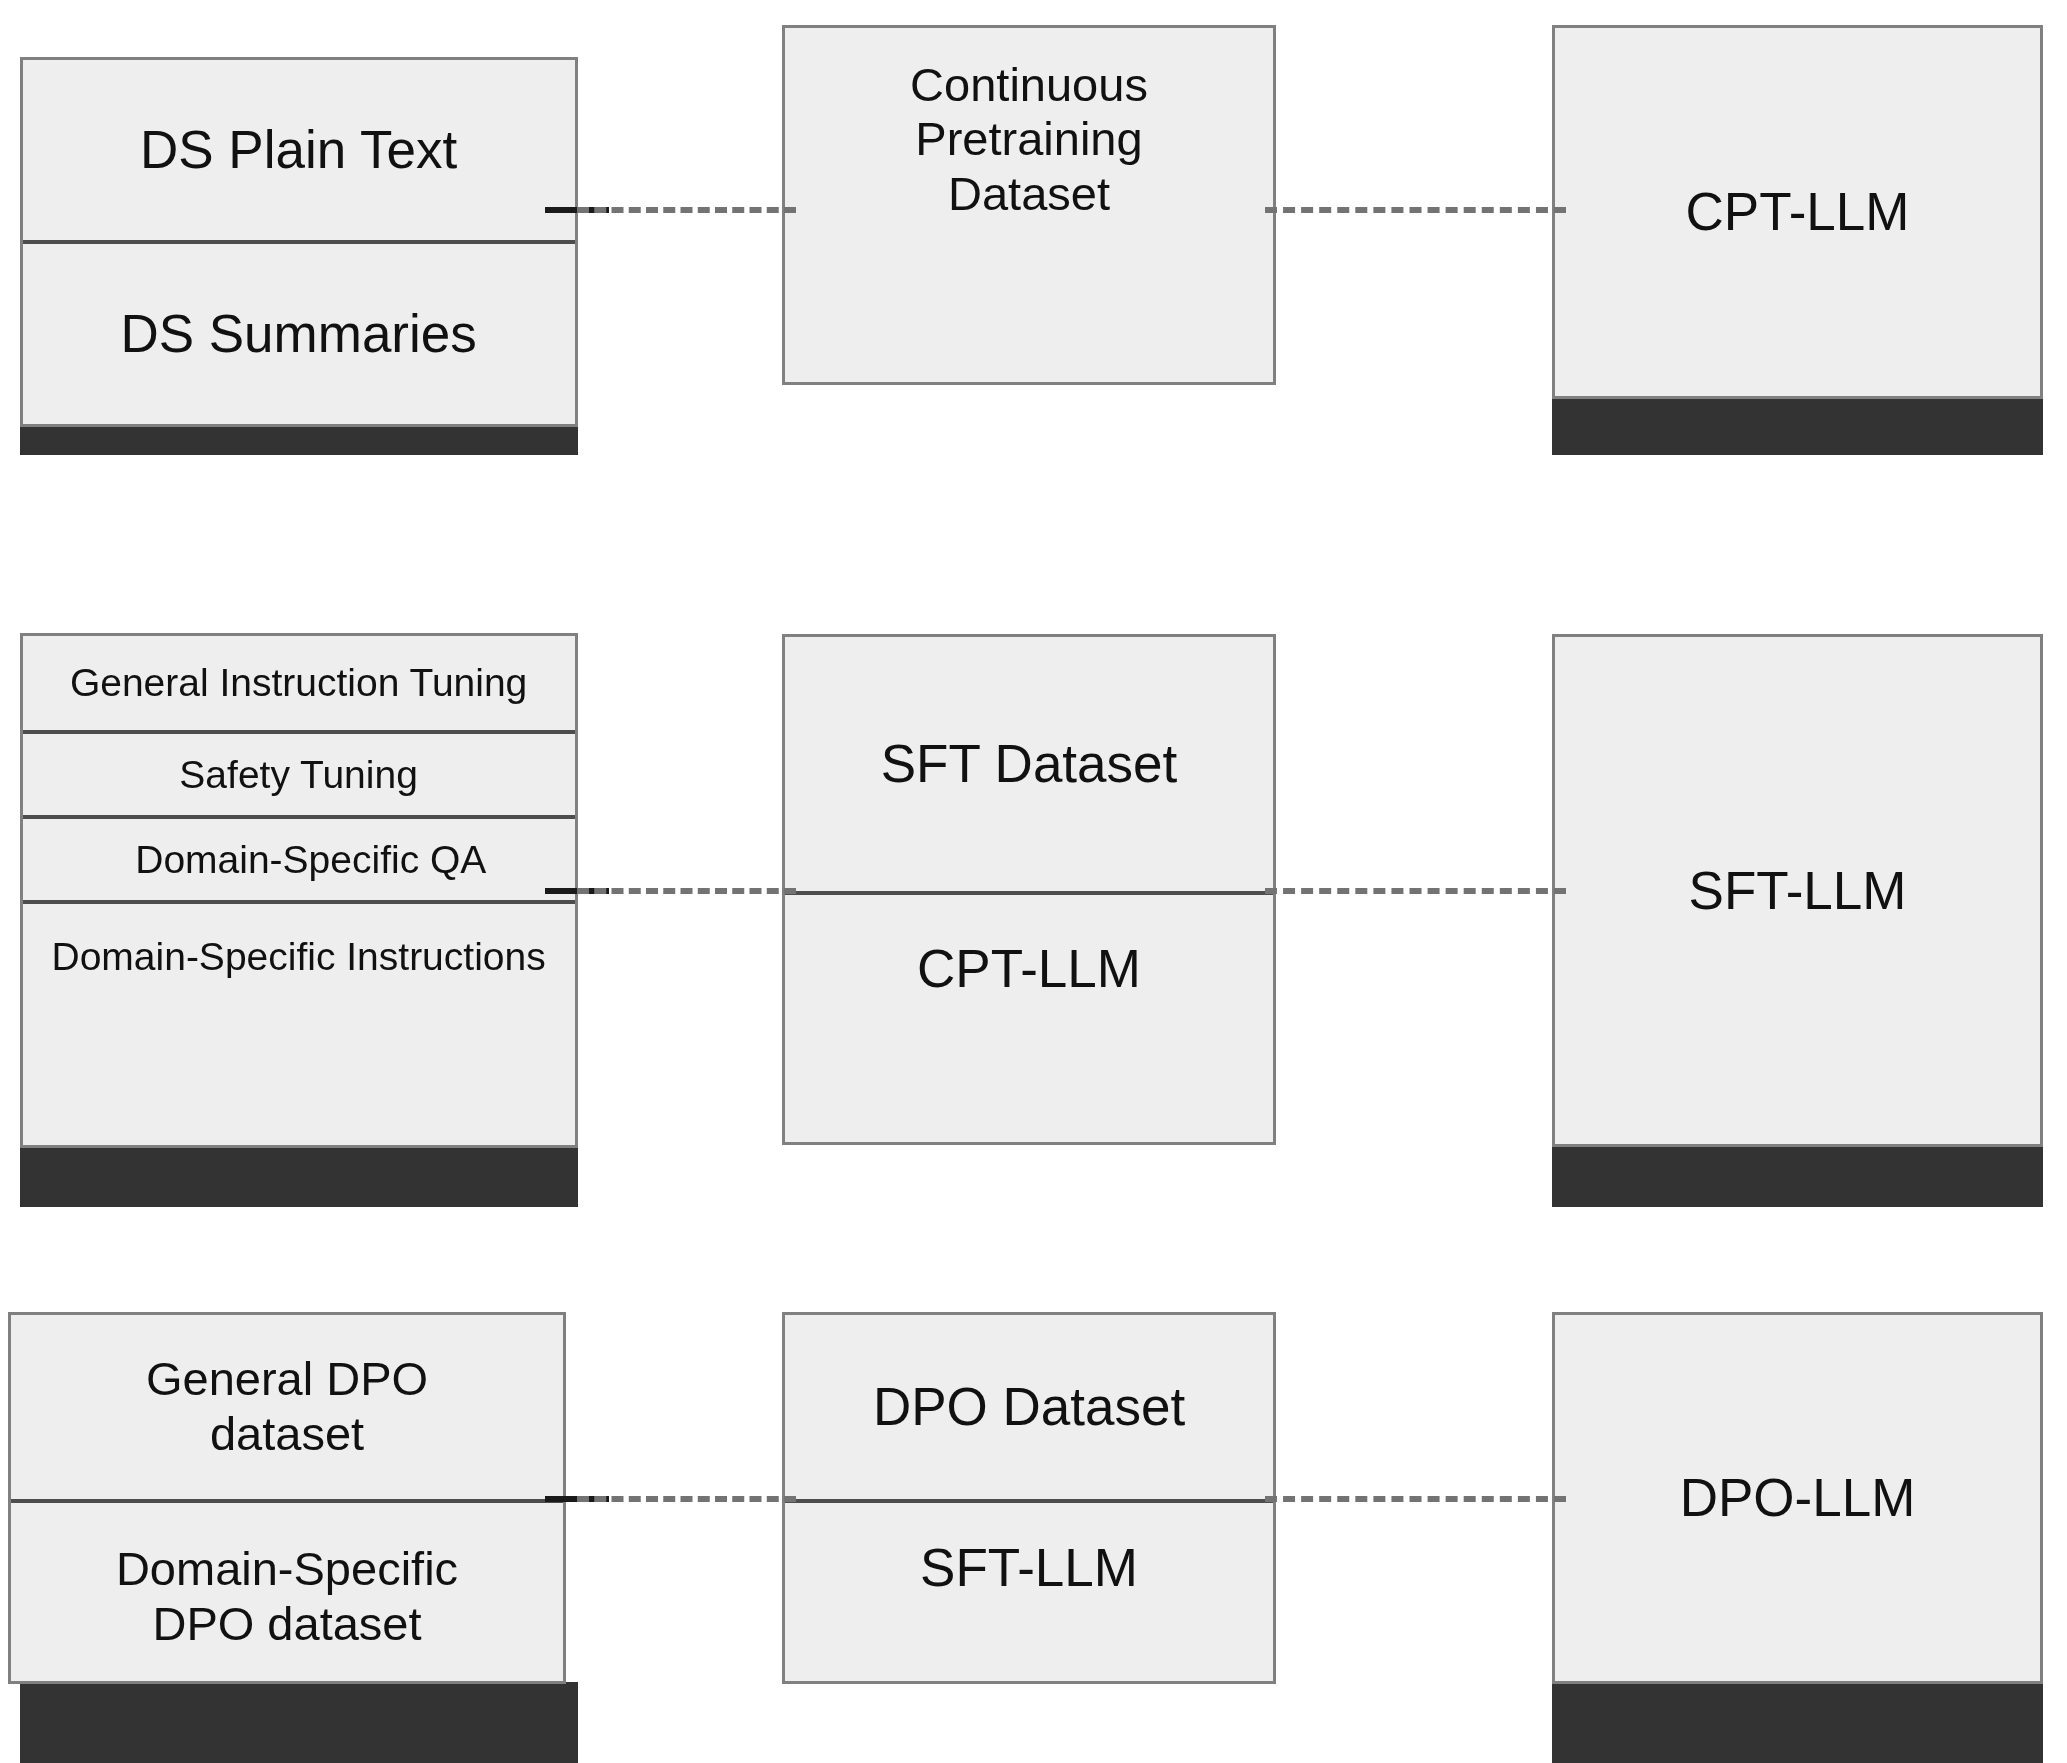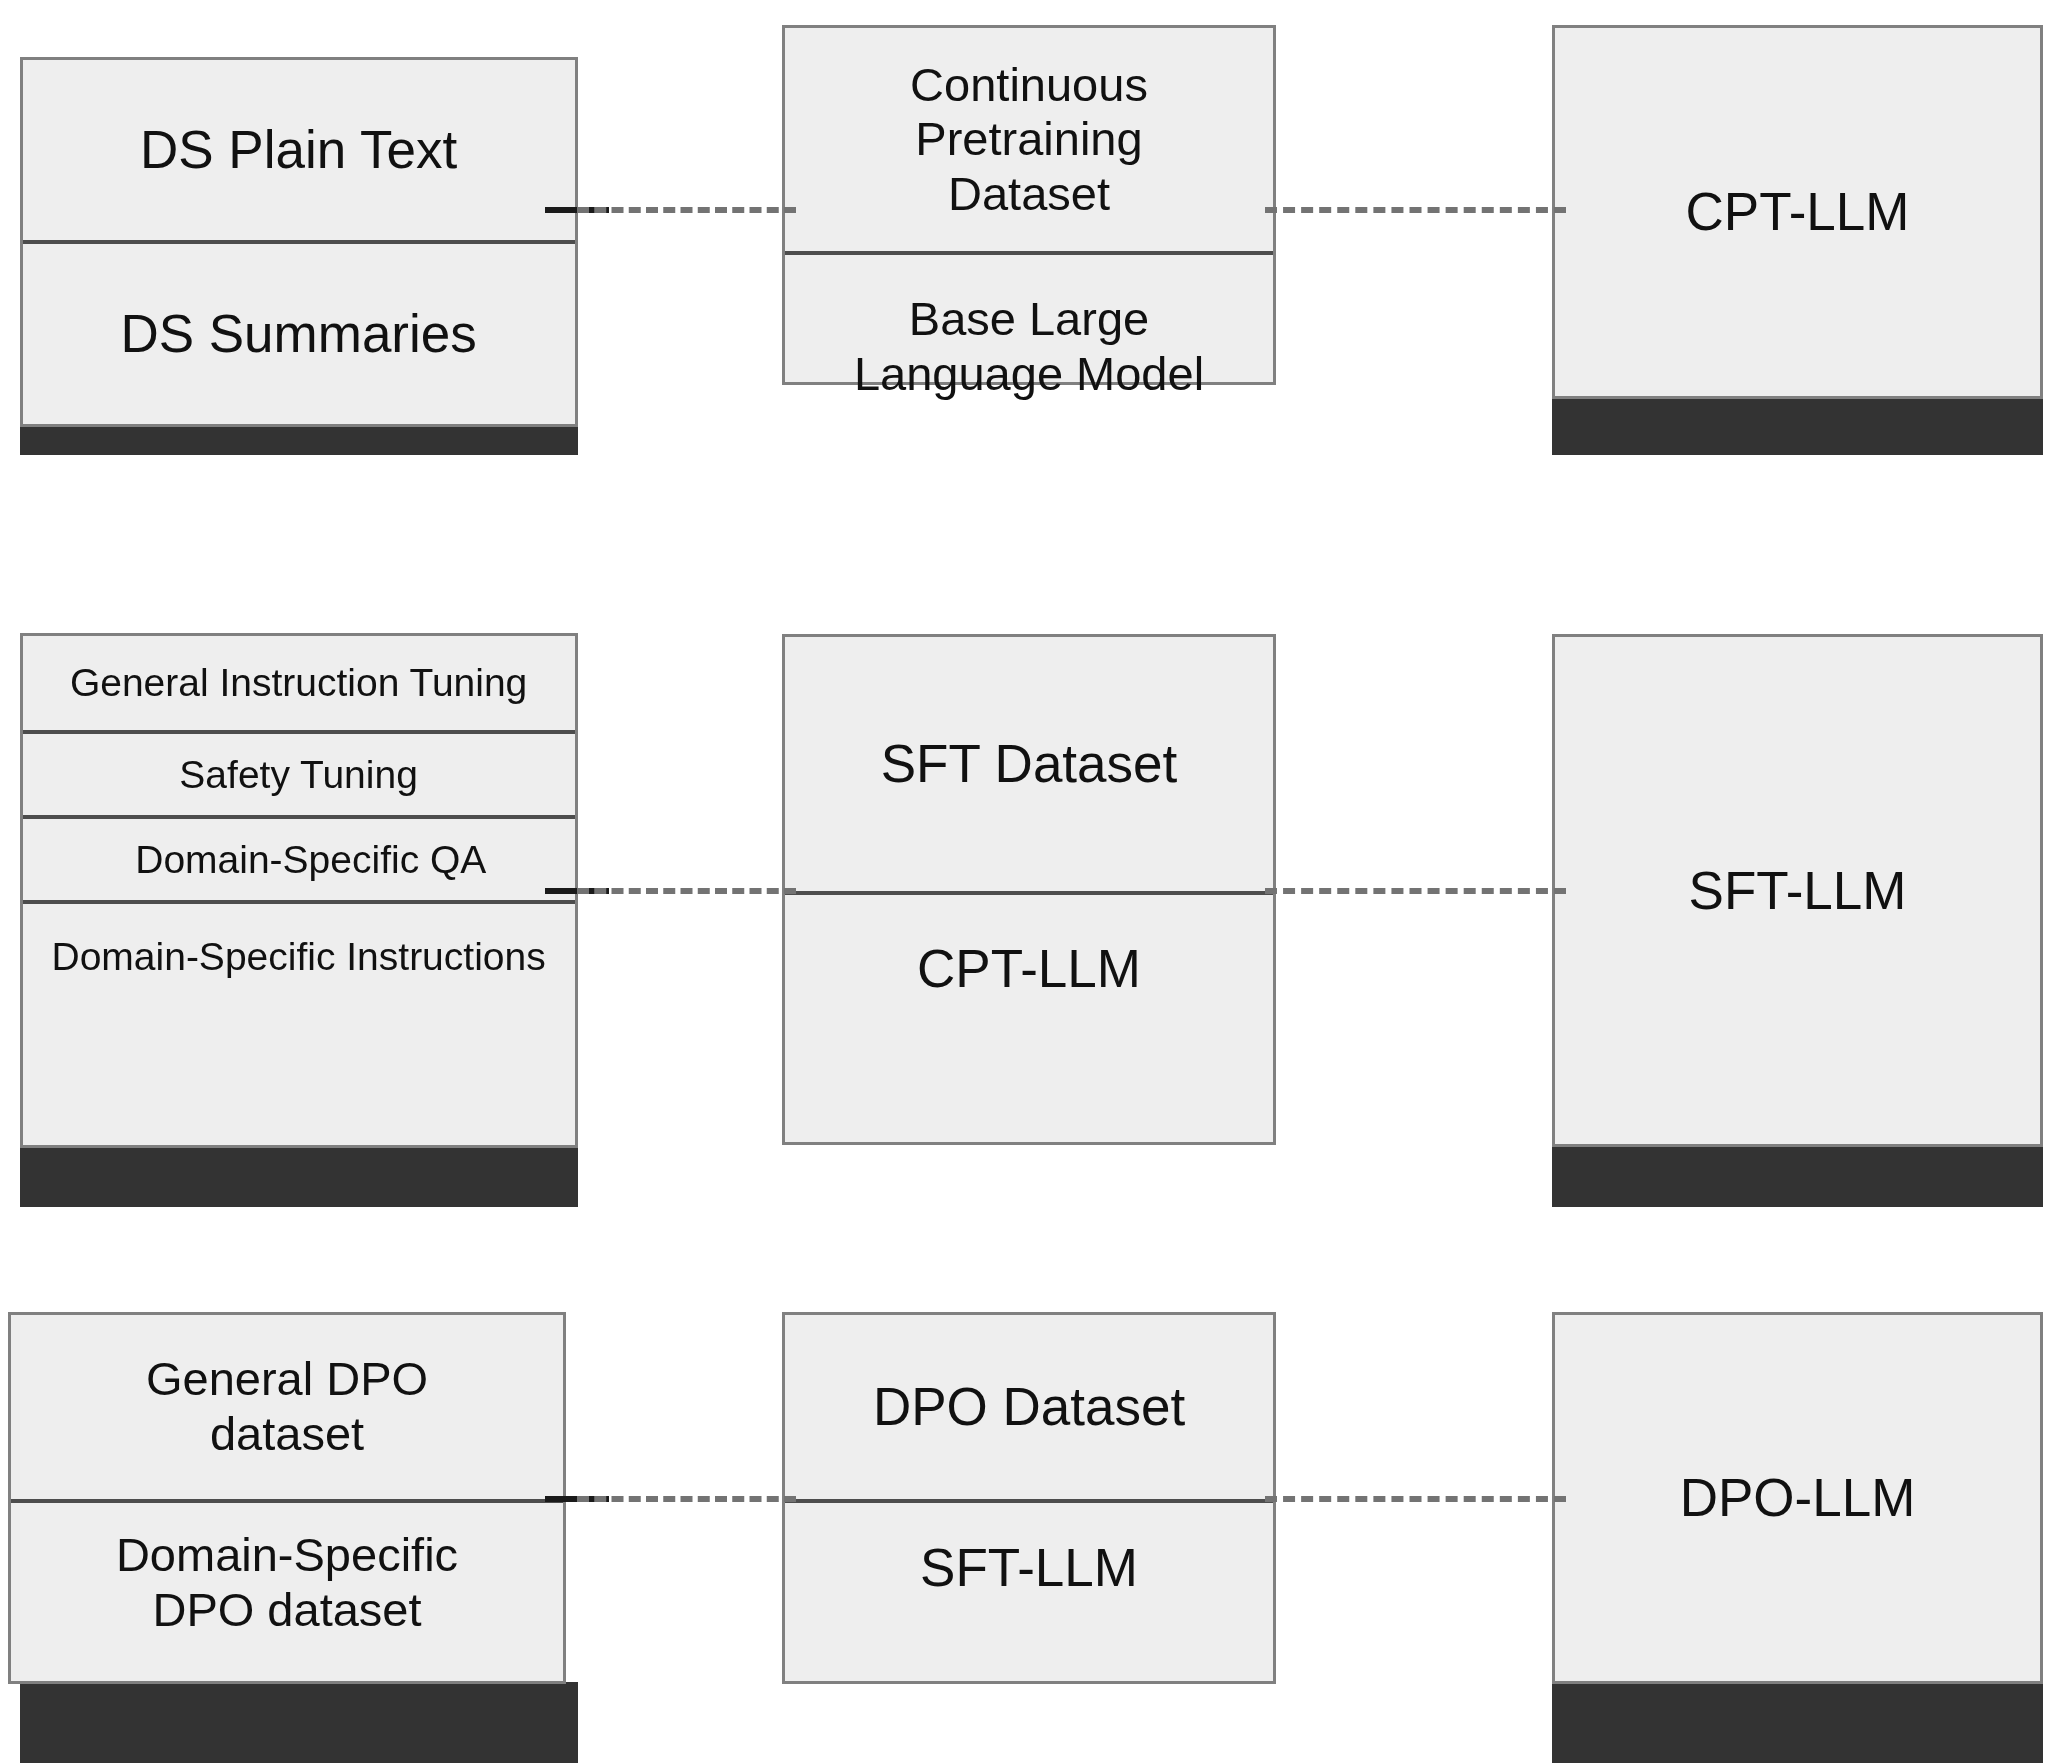--- a/index.html
+++ b/index.html
@@ -67,22 +67,20 @@
 
   <div class="box" style="left:19.6px;top:25px;width:558px;height:370px;margin-top:32px;">
     <div class="cell fs-big" style="flex:1 1 0;">DS Plain Text</div>
     <div class="cell fs-big" style="flex:1 1 0;">DS Summaries</div>
   </div>
 
   <div class="box" style="left:782px;top:25px;width:494px;height:360px;">
     <div class="cell fs-mid" style="flex:0 0 223px;">Continuous
 Pretraining
 Dataset</div>
-    <div class="cell fs-mid" style="flex:1 1 0;align-items:flex-start;padding-top:37px;">Base Large
-Language Model</div>
   </div>
 
   <div class="box" style="left:1552px;top:25px;width:491px;height:374px;">
     <div class="cell fs-big" style="flex:1 1 0;">CPT-LLM</div>
   </div>
 
   <div class="nub" style="left:545px;top:207px;width:64px;"></div>
   <div class="dash" style="left:577px;top:207px;width:219px;"></div>
   <div class="dash" style="left:1265px;top:207px;width:301px;"></div>
 
@@ -108,21 +106,21 @@
   <div class="nub" style="left:545px;top:888px;width:64px;"></div>
   <div class="dash" style="left:577px;top:888px;width:219px;"></div>
   <div class="dash" style="left:1265px;top:888px;width:301px;"></div>
 
   <div class="footer-bar" style="left:19.6px;top:1682px;width:558px;height:82px;"></div>
   <div class="footer-bar" style="left:1552px;top:1682px;width:491px;height:82px;"></div>
 
   <div class="box" style="left:8px;top:1312px;width:558px;height:372px;">
     <div class="cell fs-mid" style="flex:0 0 184px;">General DPO
 dataset</div>
-    <div class="cell fs-mid" style="flex:1 1 0;align-items:flex-start;padding-top:25px;">Domain-Specific
+    <div class="cell fs-mid" style="flex:1 1 0;align-items:flex-start;padding-top:39px;">Domain-Specific
 DPO dataset</div>
   </div>
 
   <div class="box" style="left:782px;top:1312px;width:494px;height:372px;">
     <div class="cell fs-big" style="flex:0 0 184px;">DPO Dataset</div>
     <div class="cell fs-big" style="flex:1 1 0;align-items:flex-start;padding-top:34px;">SFT-LLM</div>
   </div>
 
   <div class="box" style="left:1552px;top:1312px;width:491px;height:372px;">
     <div class="cell fs-big" style="flex:1 1 0;border-radius:17px;">DPO-LLM</div>

